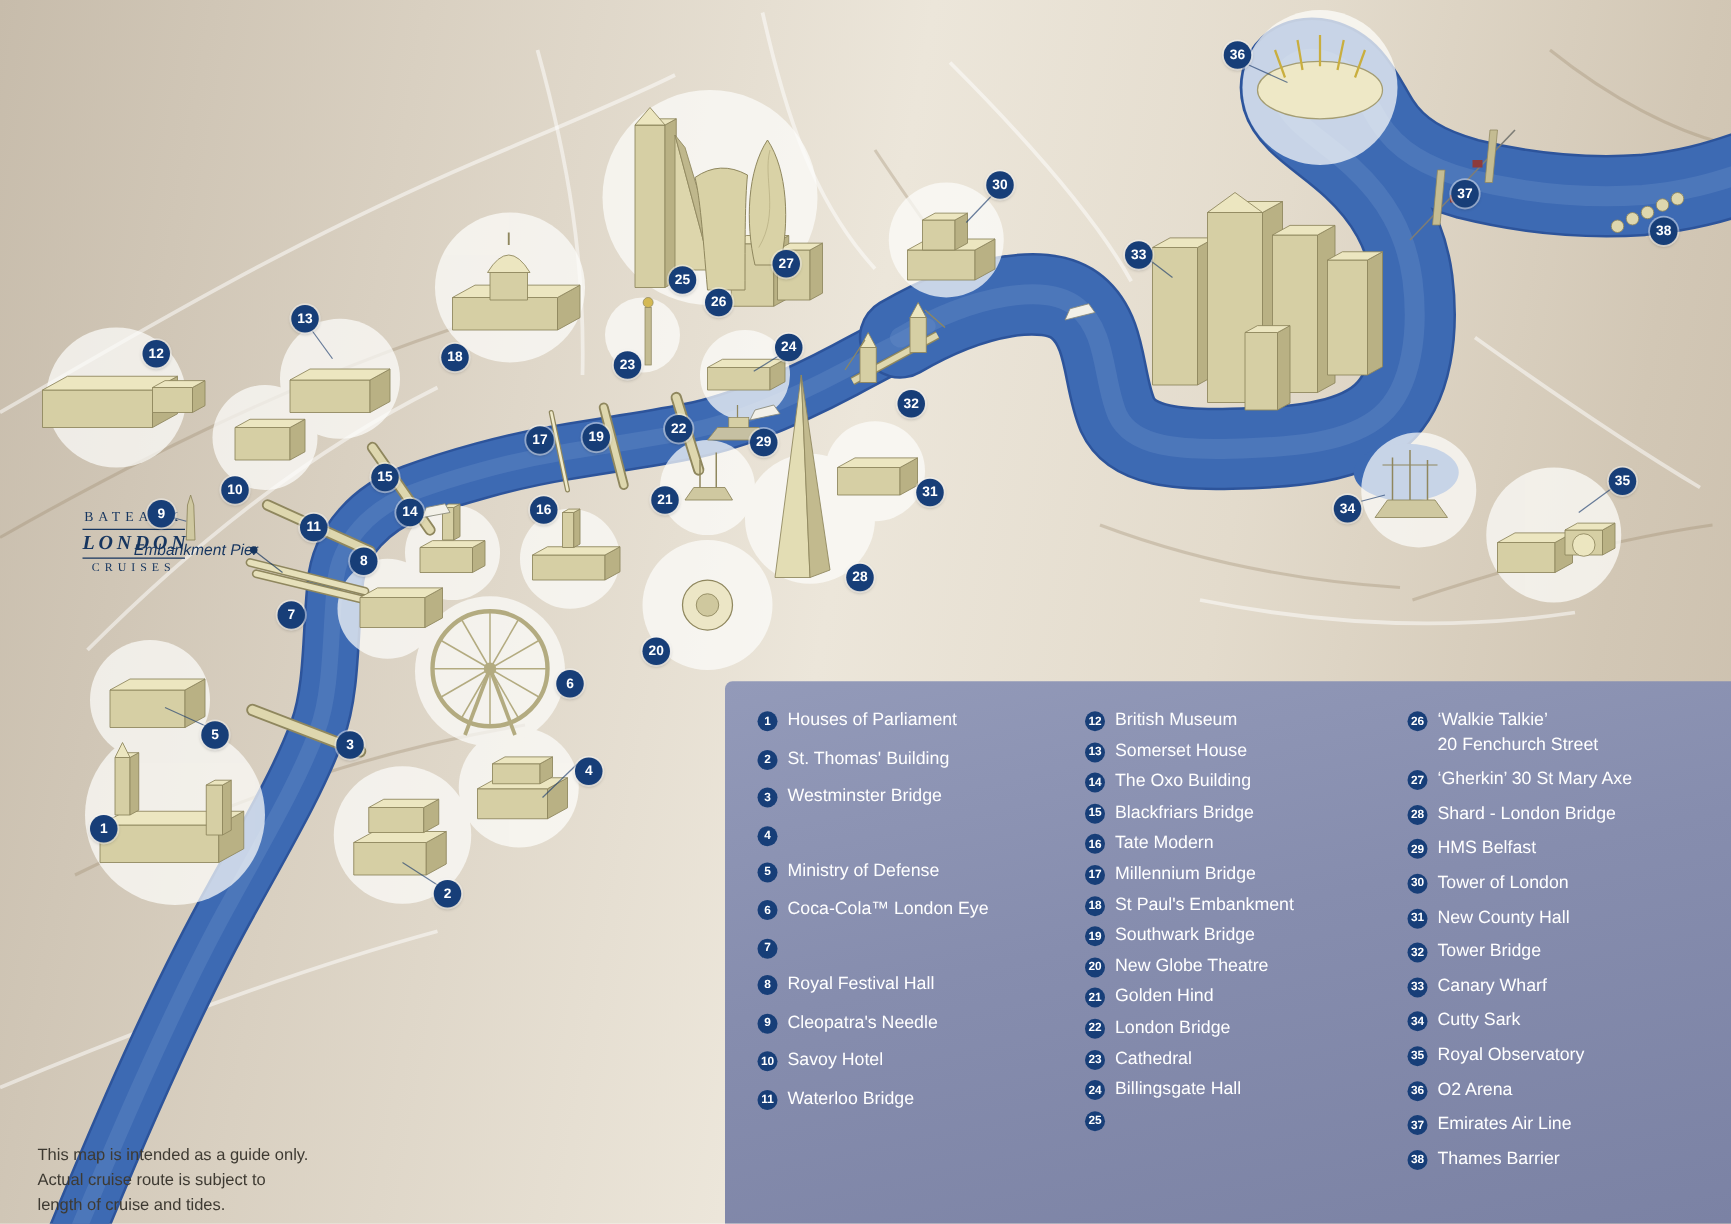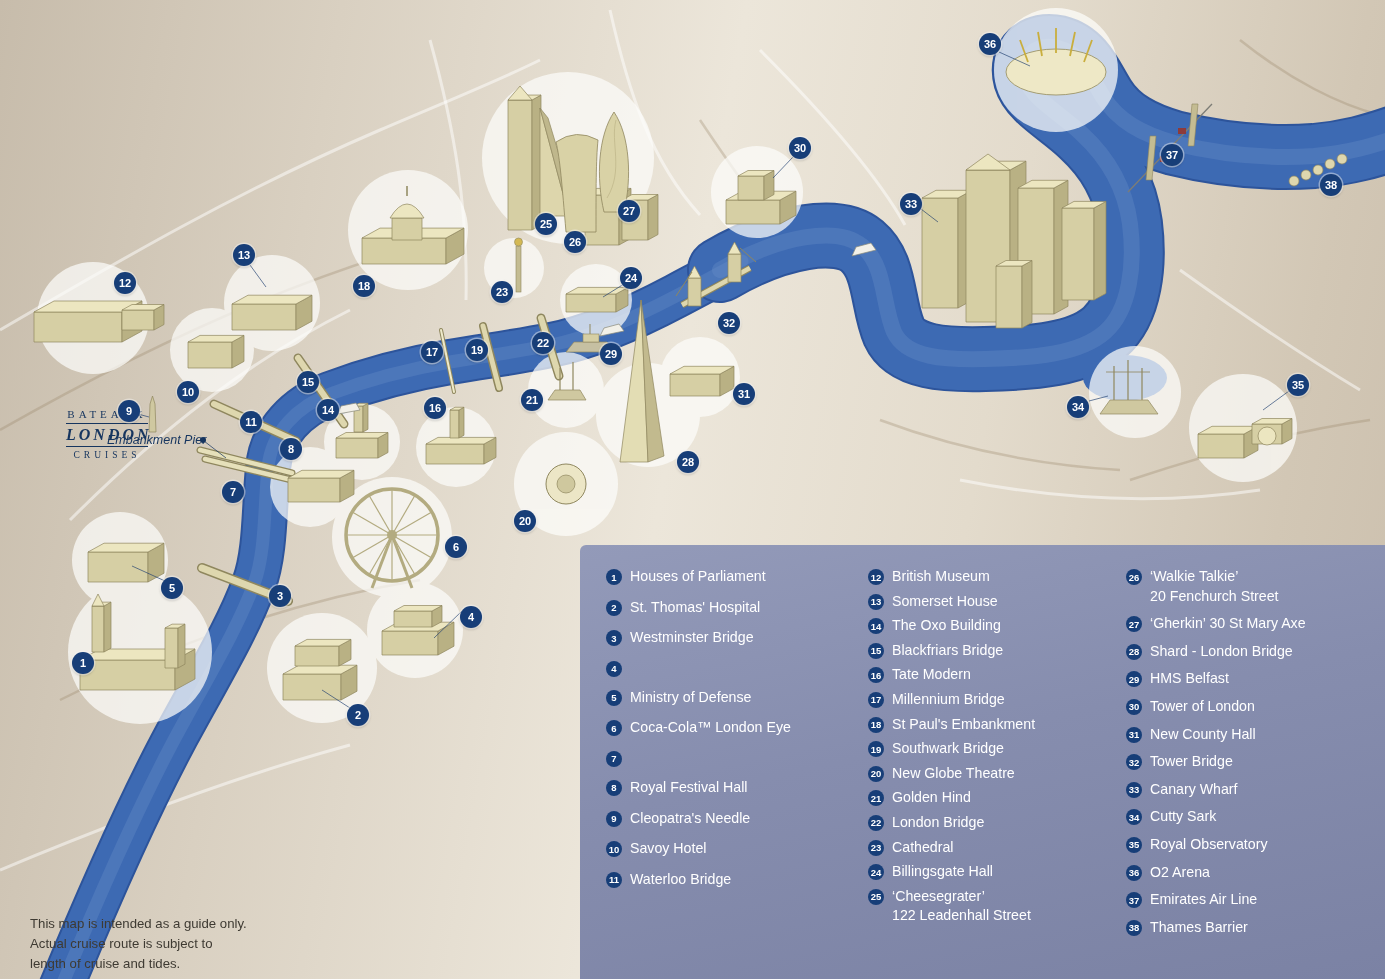--- a/index.html
+++ b/index.html
@@ -431,21 +431,21 @@
     </div>
 
   <div class="legend">
     <div class="legend-col">
         <div class="legend-item">
           <span class="badge">1</span>
           <span class="label">Houses of Parliament</span>
         </div>
         <div class="legend-item">
           <span class="badge">2</span>
-          <span class="label">St. Thomas' Hospital</span>
+          <span class="label">St. Thomas' Building</span>
         </div>
         <div class="legend-item">
           <span class="badge">3</span>
           <span class="label">Westminster Bridge</span>
         </div>
         <div class="legend-item">
           <span class="badge">4</span>
         </div>
         <div class="legend-item">
           <span class="badge">5</span>
@@ -523,21 +523,20 @@
         <div class="legend-item">
           <span class="badge">23</span>
           <span class="label">Cathedral</span>
         </div>
         <div class="legend-item">
           <span class="badge">24</span>
           <span class="label">Billingsgate Hall</span>
         </div>
         <div class="legend-item">
           <span class="badge">25</span>
-          <span class="label">‘Cheesegrater’<br>122 Leadenhall Street</span>
         </div>
       </div>
     <div class="legend-col">
         <div class="legend-item">
           <span class="badge">26</span>
           <span class="label">‘Walkie Talkie’<br>20 Fenchurch Street</span>
         </div>
         <div class="legend-item">
           <span class="badge">27</span>
           <span class="label">‘Gherkin’ 30 St Mary Axe</span>

